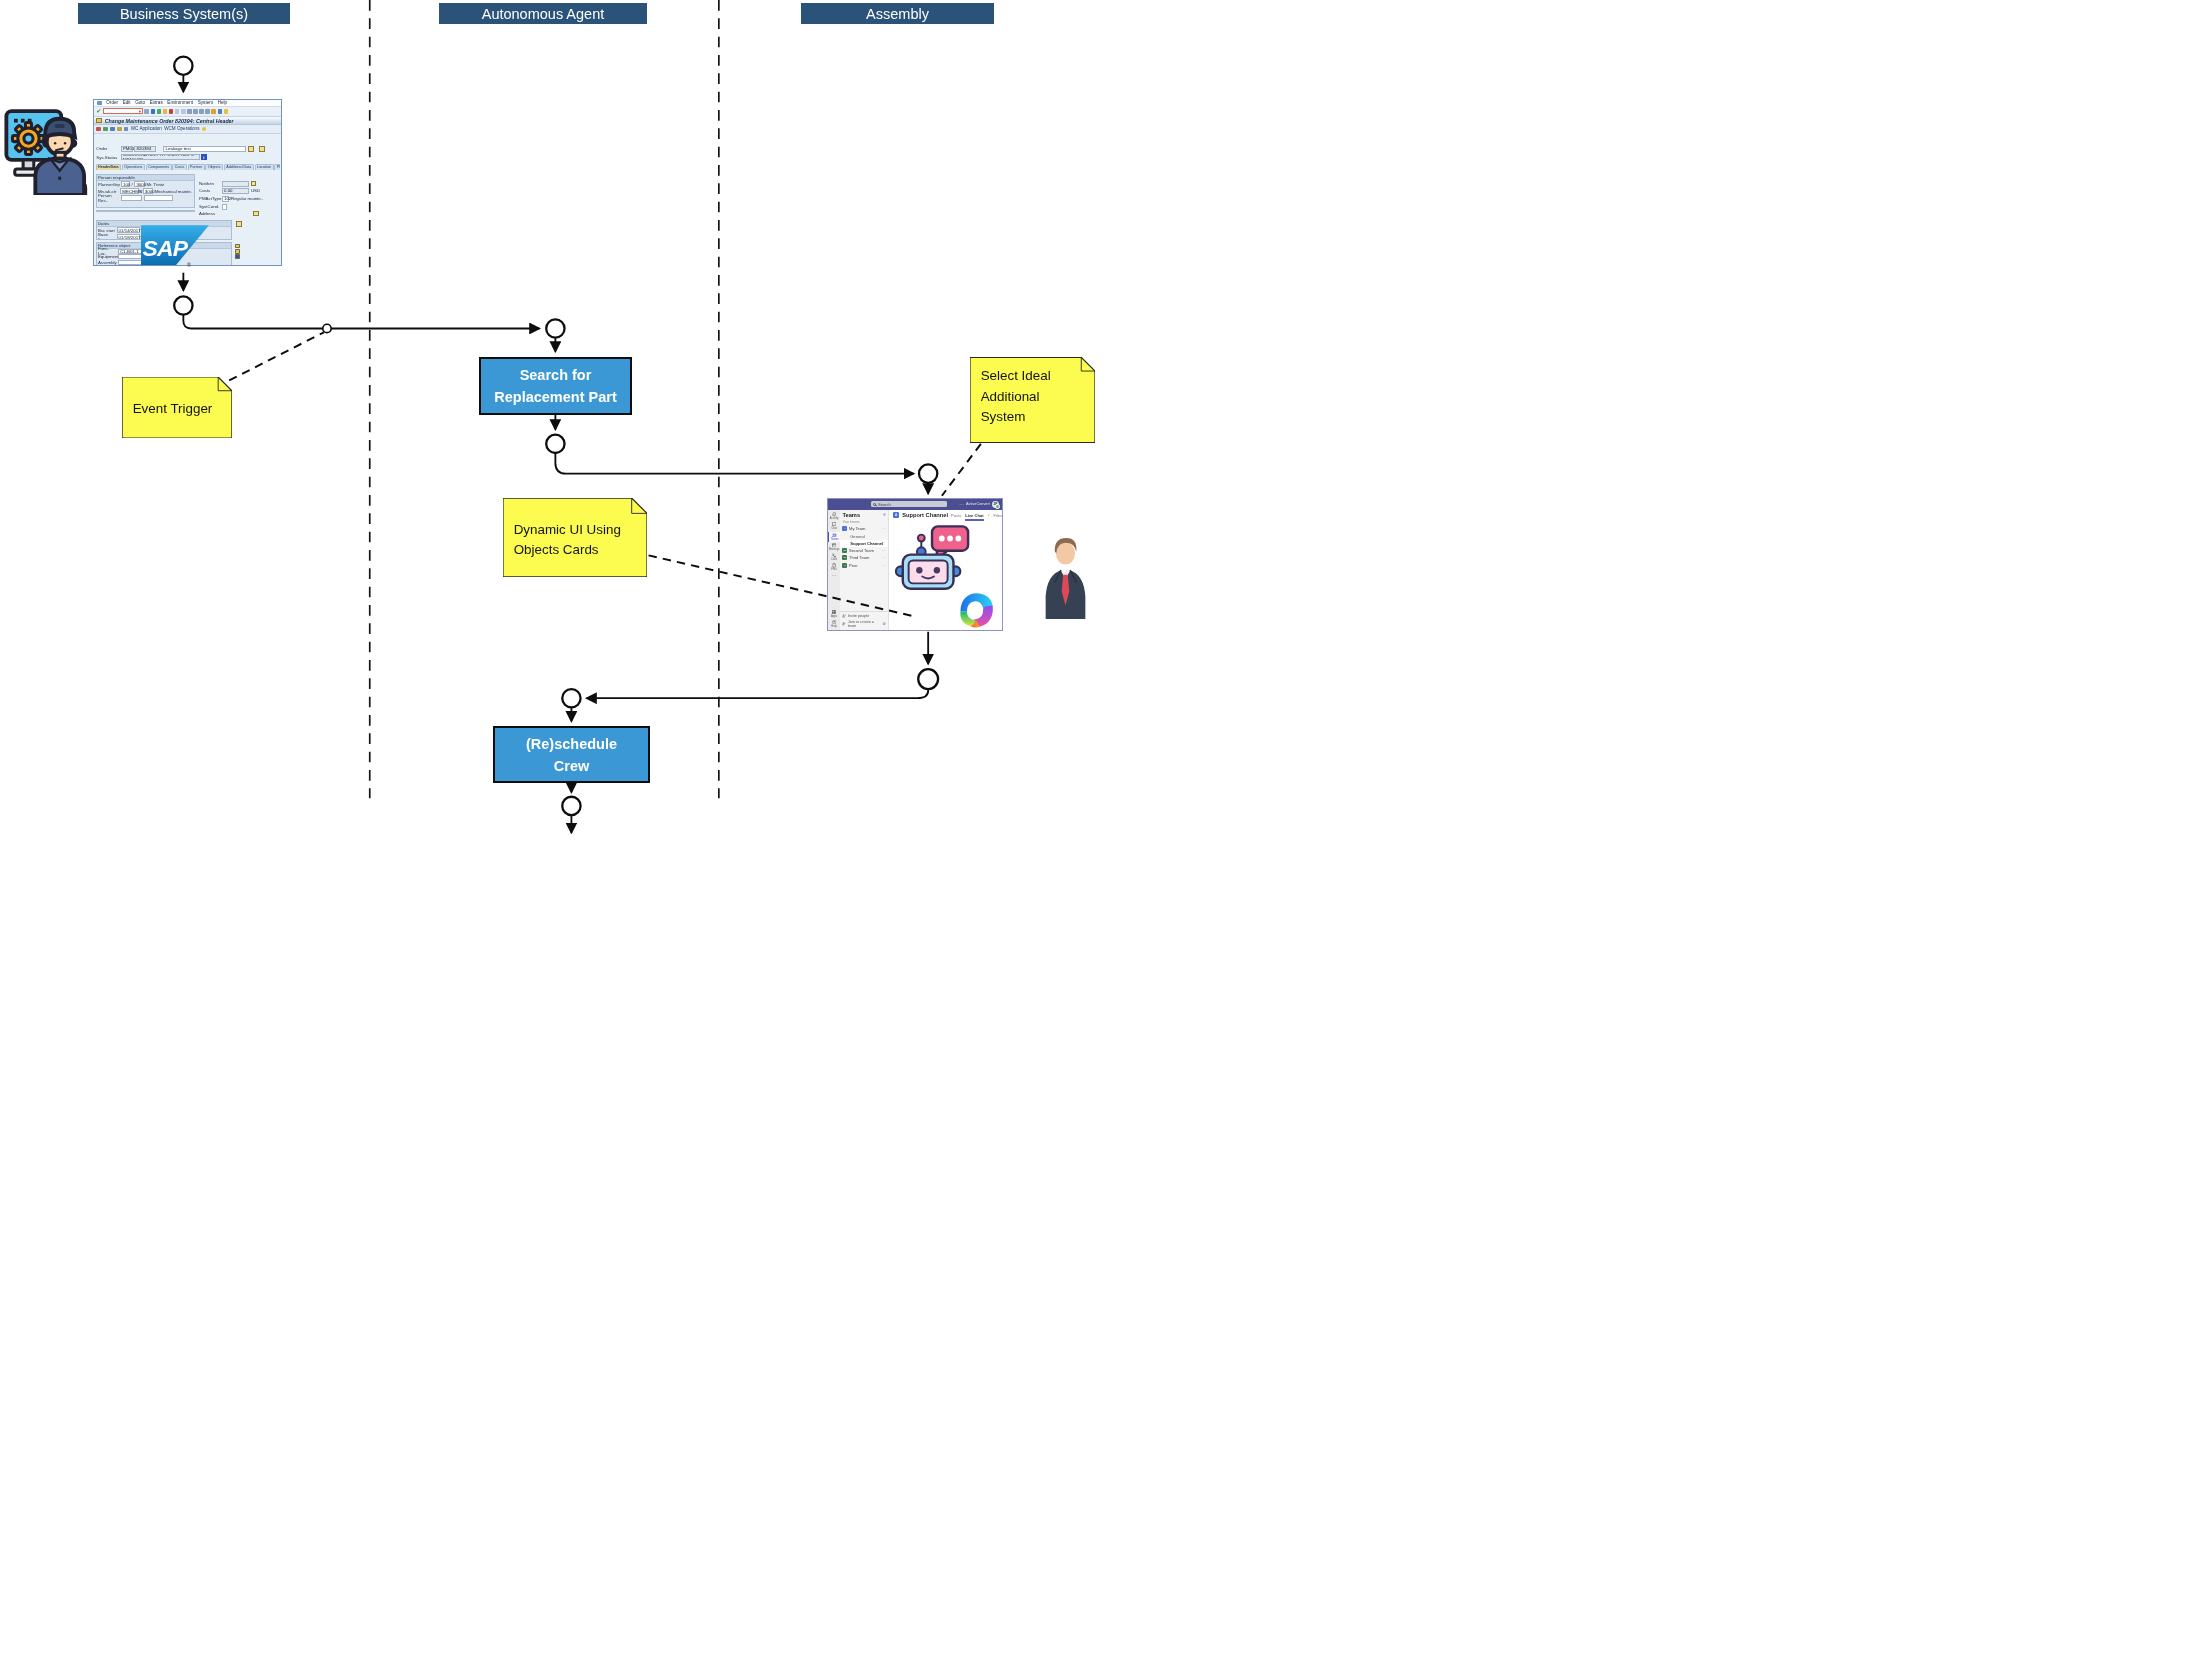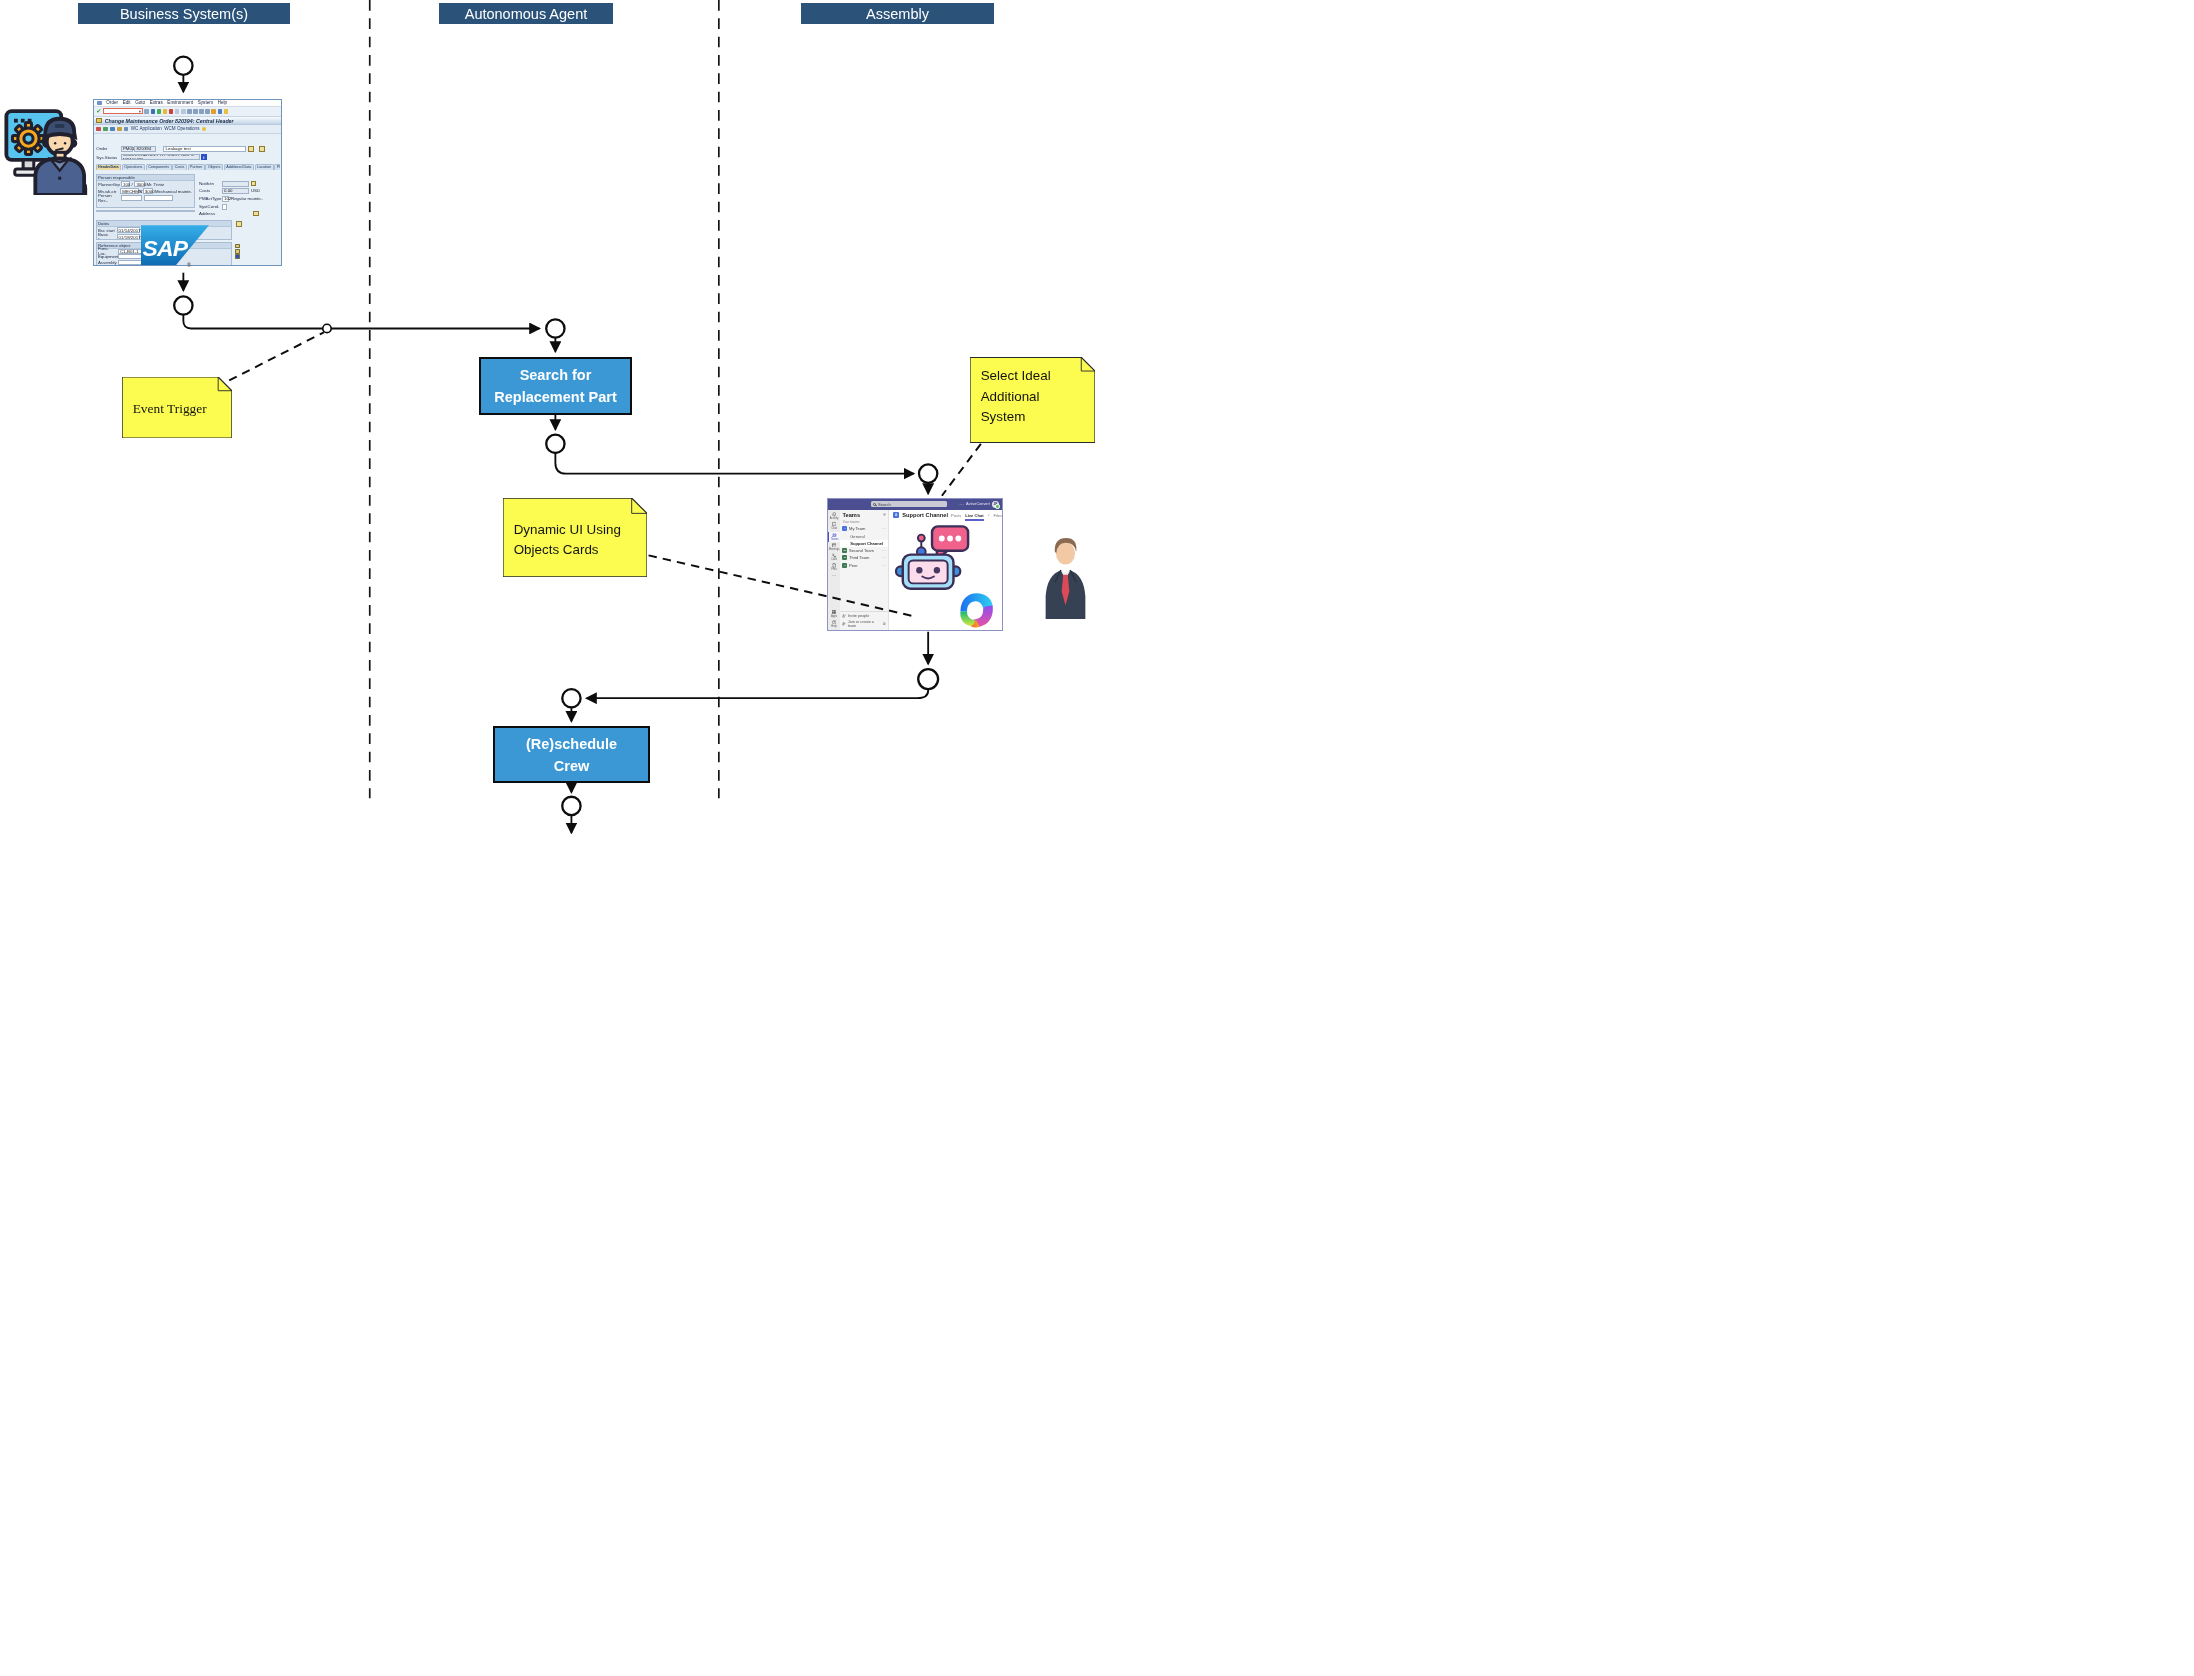--- a/index.html
+++ b/index.html
@@ -114,21 +114,21 @@
   .cplogo { position:absolute; left:67px; top:70px; width:41px; height:38px; }
 </style>
 </head>
 <body>
 
 <div id="canvas">
 
   <div class="lane-h" style="left:78px;width:212px;">
     <span>Business System(s)</span>
   </div>
-  <div class="lane-h" style="left:439px;width:174px;">
+  <div class="lane-h" style="left:439px;width:208px;">
     <span>Autonomous Agent</span>
   </div>
   <div class="lane-h" style="left:801px;width:193px;">
     <span>Assembly</span>
   </div>
 
   <svg class="worker" viewBox="0 0 112 122">
     <rect x="4" y="12" width="72" height="64" rx="7" fill="#57c4f0" stroke="#20202e" stroke-width="5"></rect>
     <rect x="14" y="22" width="5" height="5" fill="#20202e"></rect>
       <rect x="23" y="22" width="5" height="5" fill="#20202e"></rect>
@@ -343,21 +343,21 @@
       <text x="2" y="40" class="sap-text">SAP</text>
     </svg>
     <span class="reg">®</span>
   </div>
 
   <div class="note" style="left:122px;top:377px;width:110px;height:61px;">
     <svg width="110" height="61" viewBox="0 0 144 80">
       <polygon points="0,0 126,0 144,18 144,80 0,80" fill="#fbfb50" stroke="#2a2a2a" stroke-width="1.6"></polygon>
       <path d="M126,0 L126,18 L144,18" fill="none" stroke="#2a2a2a" stroke-width="1.2"></path>
     </svg>
-    <div class="note-text" style="height:63px;display:flex;align-items:center;font-family:Liberation Serif, serif;">Event Trigger</div>
+    <div class="note-text" style="height:63px;display:flex;align-items:center;">Event Trigger</div>
   </div>
 
   <div class="note" style="left:503px;top:498px;width:144px;height:79px;">
     <svg width="144" height="79" viewBox="0 0 188 103">
       <polygon points="0,0 168,0 188,20 188,103 0,103" fill="#fbfb50" stroke="#2a2a2a" stroke-width="1.6"></polygon>
       <path d="M168,0 L168,20 L188,20" fill="none" stroke="#2a2a2a" stroke-width="1.2"></path>
     </svg>
     <div class="note-text" style="padding-top:22px;line-height:20px;">
       <div>Dynamic UI Using</div>
       <div>Objects Cards</div>

